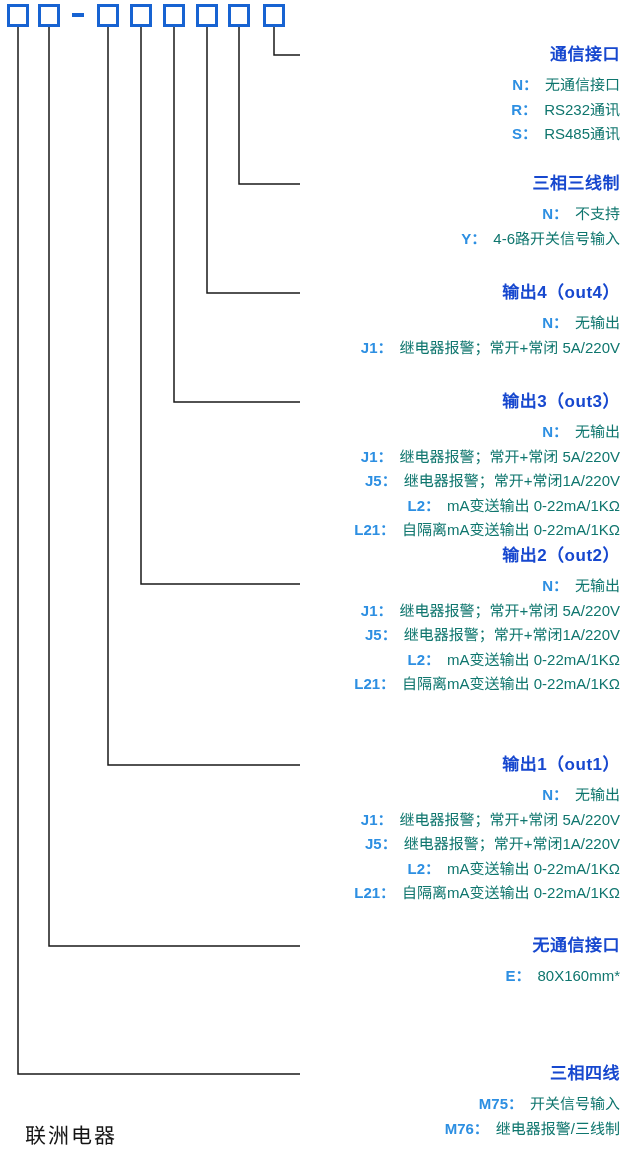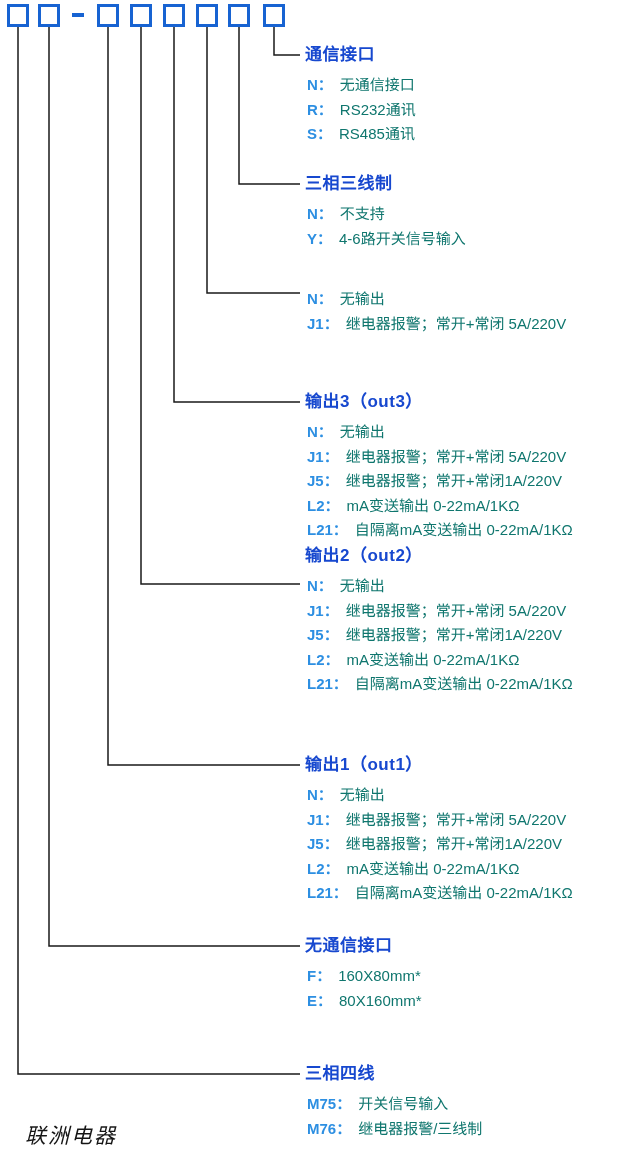--- a/index.html
+++ b/index.html
@@ -2,20 +2,21 @@
 <html lang="zh-CN"><head>
 <meta charset="utf-8">
 <style>
   html,body{margin:0;padding:0;background:#ffffff;}
   .canvas{
     position:relative;
     width:627px;height:1151px;
     background:#ffffff;
     overflow:hidden;
     font-family:"Liberation Sans","DejaVu Sans",sans-serif;
+    text-align:right;
   }
   
   .code-box{
     position:absolute;top:4px;
     width:16px;height:17px;
     border:3px solid #1763d2;
     background:#ffffff;
     box-sizing:content-box;
   }
   .code-dash{
@@ -46,21 +47,20 @@
   .opt-key{
     color:#2d8fe2;font-weight:bold;margin-right:7px;
   }
   .opt-text{color:#0f766e;}
   
   .brand{
     position:absolute;left:25px;top:1119px;
     font-family:"DejaVu Serif","Liberation Serif",serif;
     font-size:21px;color:#151515;letter-spacing:2px;
     white-space:nowrap;
-    font-style:italic;
   }
 </style>
 </head>
 <body>
 
 <div class="canvas">
 
   <svg class="lines" viewBox="0 0 627 1151" xmlns="http://www.w3.org/2000/svg">
     <polyline points="274,27 274,55 300,55" fill="none" stroke="#1a1a1a" stroke-width="1.5"></polyline>
     <polyline points="239,27 239,184 300,184" fill="none" stroke="#1a1a1a" stroke-width="1.5"></polyline>
@@ -93,20 +93,21 @@
 
   <div class="section" style="top:172px">
     <div class="sec-title">三相三线制</div>
     <div class="opts">
         <div class="opt-row"><span class="opt-key">N：</span><span class="opt-text">不支持</span></div>
         <div class="opt-row"><span class="opt-key">Y：</span><span class="opt-text">4-6路开关信号输入</span></div>
       </div>
   </div>
 
   <div class="section" style="top:281px">
+    <div class="sec-title">输出4（out4）</div>
     <div class="opts">
         <div class="opt-row"><span class="opt-key">N：</span><span class="opt-text">无输出</span></div>
         <div class="opt-row"><span class="opt-key">J1：</span><span class="opt-text">继电器报警；常开+常闭 5A/220V</span></div>
       </div>
   </div>
 
   <div class="section" style="top:390px">
     <div class="sec-title">输出3（out3）</div>
     <div class="opts">
         <div class="opt-row"><span class="opt-key">N：</span><span class="opt-text">无输出</span></div>
@@ -135,21 +136,20 @@
         <div class="opt-row"><span class="opt-key">J1：</span><span class="opt-text">继电器报警；常开+常闭 5A/220V</span></div>
         <div class="opt-row"><span class="opt-key">J5：</span><span class="opt-text">继电器报警；常开+常闭1A/220V</span></div>
         <div class="opt-row"><span class="opt-key">L2：</span><span class="opt-text">mA变送输出 0-22mA/1KΩ</span></div>
         <div class="opt-row"><span class="opt-key">L21：</span><span class="opt-text">自隔离mA变送输出 0-22mA/1KΩ</span></div>
       </div>
   </div>
 
   <div class="section" style="top:934px">
     <div class="sec-title">无通信接口</div>
     <div class="opts">
-        <div class="opt-row"><span class="opt-key">F：</span><span class="opt-text">160X80mm*</span></div>
         <div class="opt-row"><span class="opt-key">E：</span><span class="opt-text">80X160mm*</span></div>
       </div>
   </div>
 
   <div class="section" style="top:1062px">
     <div class="sec-title">三相四线</div>
     <div class="opts">
         <div class="opt-row"><span class="opt-key">M75：</span><span class="opt-text">开关信号输入</span></div>
         <div class="opt-row"><span class="opt-key">M76：</span><span class="opt-text">继电器报警/三线制</span></div>
       </div>

